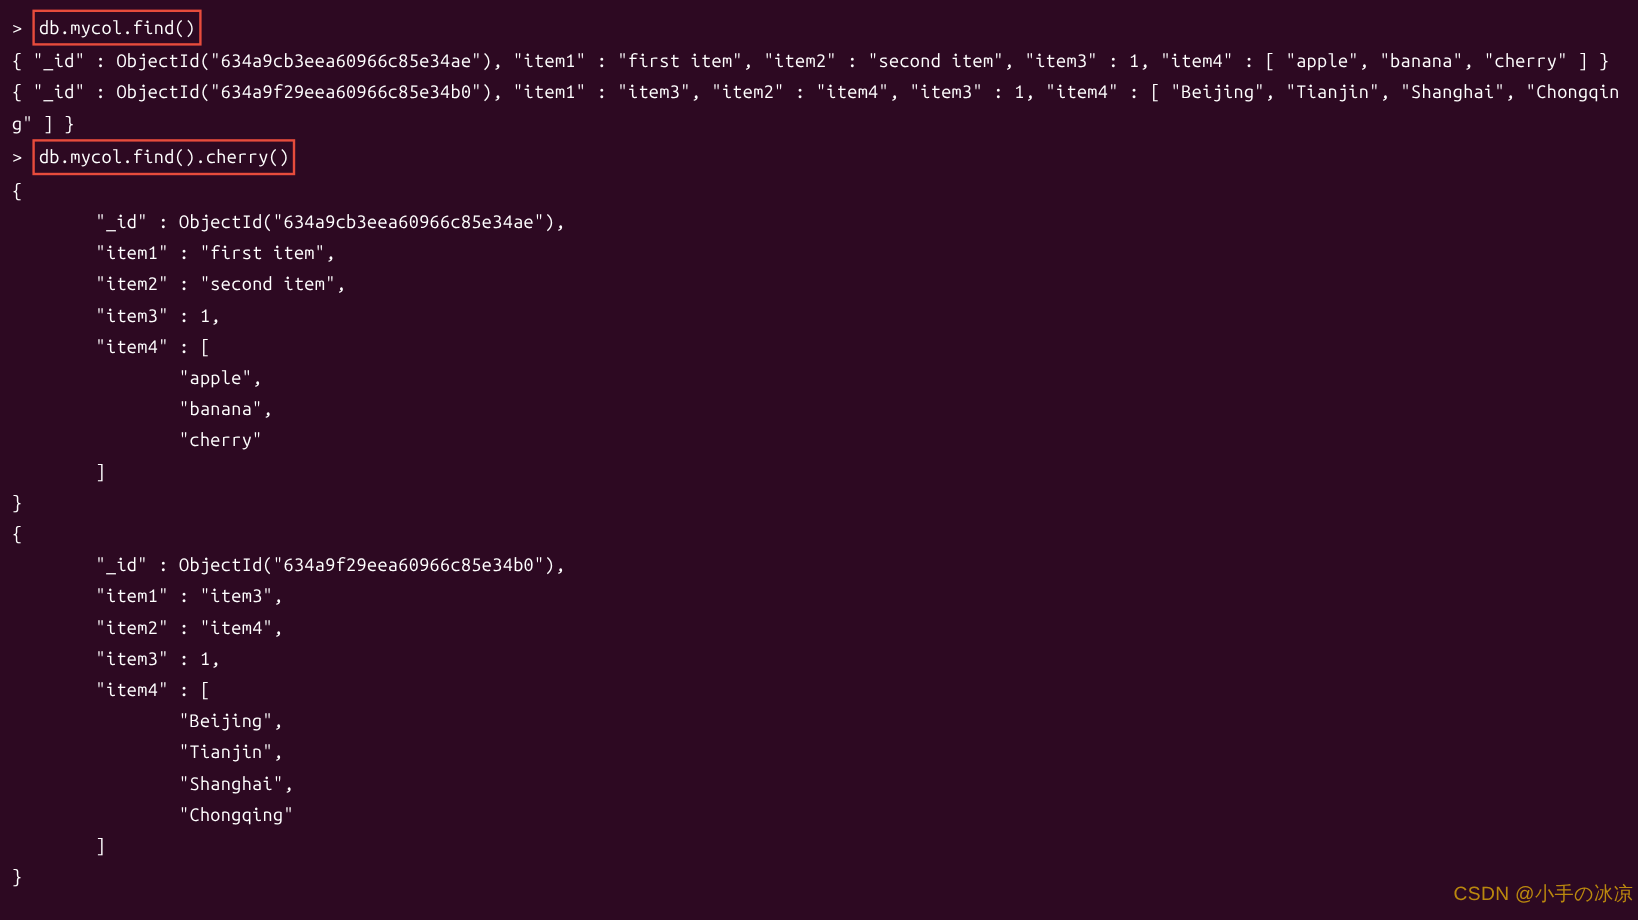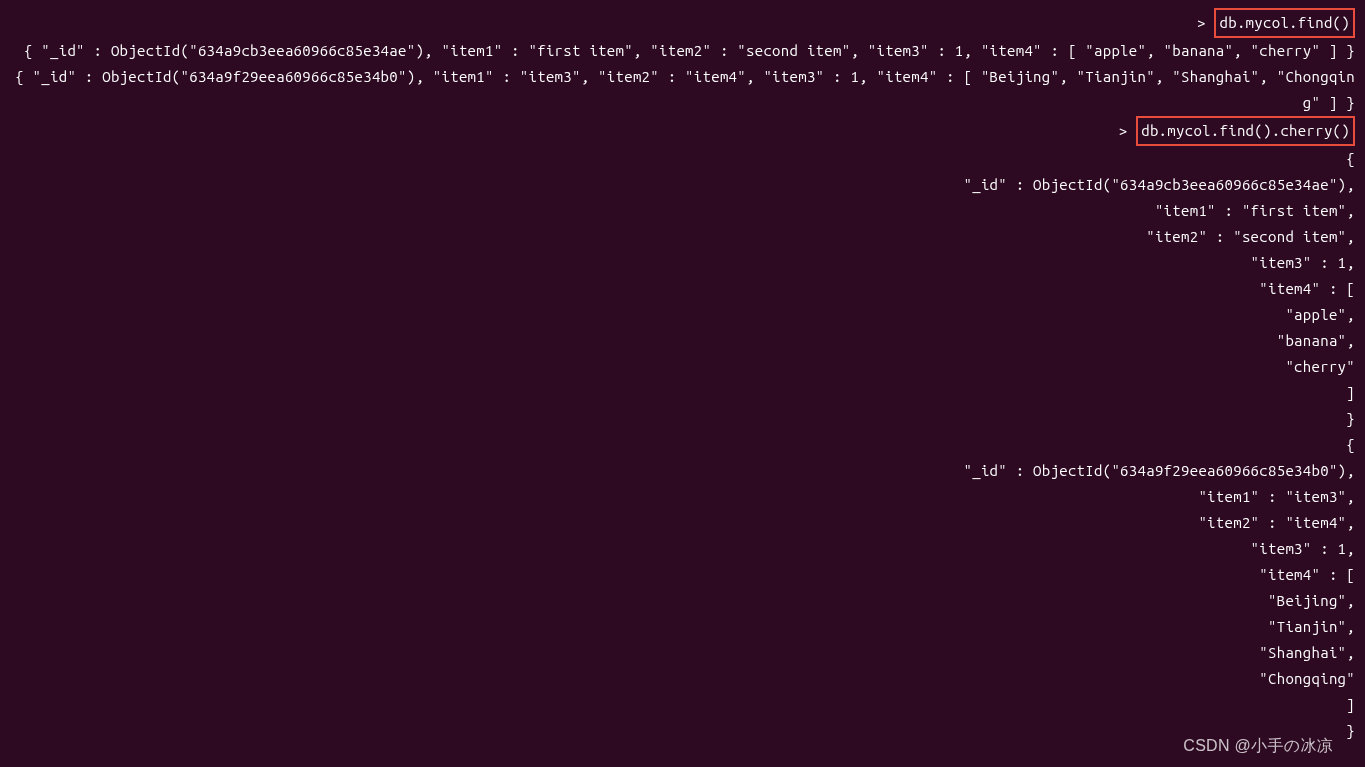--- a/index.html
+++ b/index.html
@@ -16,35 +16,34 @@
       padding: 8px 10px;
       width: 1365px;
       height: 767px;
       overflow: hidden;
       position: relative;
       letter-spacing: 0.3px;
     }
     .terminal-line {
       white-space: pre-wrap;
       word-break: break-all;
-      text-align: right;
     }
     .highlight-box {
       border: 2px solid #e74c3c;
       display: inline-block;
       padding: 0 3px;
     }
     .prompt {
       display: inline;
     }
     .watermark {
       position: absolute;
       bottom: 8px;
-      right: 32px;
-      color: #ffffff;
+      right: 4px;
+      color: #eab308;
       font-size: 16px;
       font-family: Arial, sans-serif;
       opacity: 0.75;
     }
   </style>
 </head>
 <body>
 
 <div class="terminal-line"><span class="prompt">&gt; </span><span class="highlight-box">db.mycol.find()</span></div>
 <div class="terminal-line">{ "_id" : ObjectId("634a9cb3eea60966c85e34ae"), "item1" : "first item", "item2" : "second item", "item3" : 1, "item4" : [ "apple", "banana", "cherry" ] }</div>

